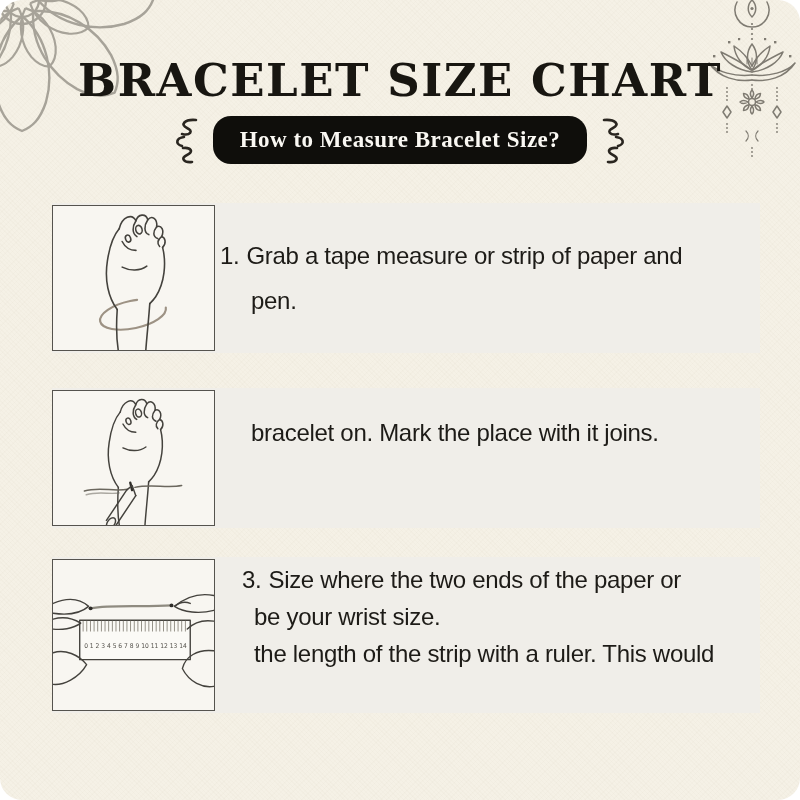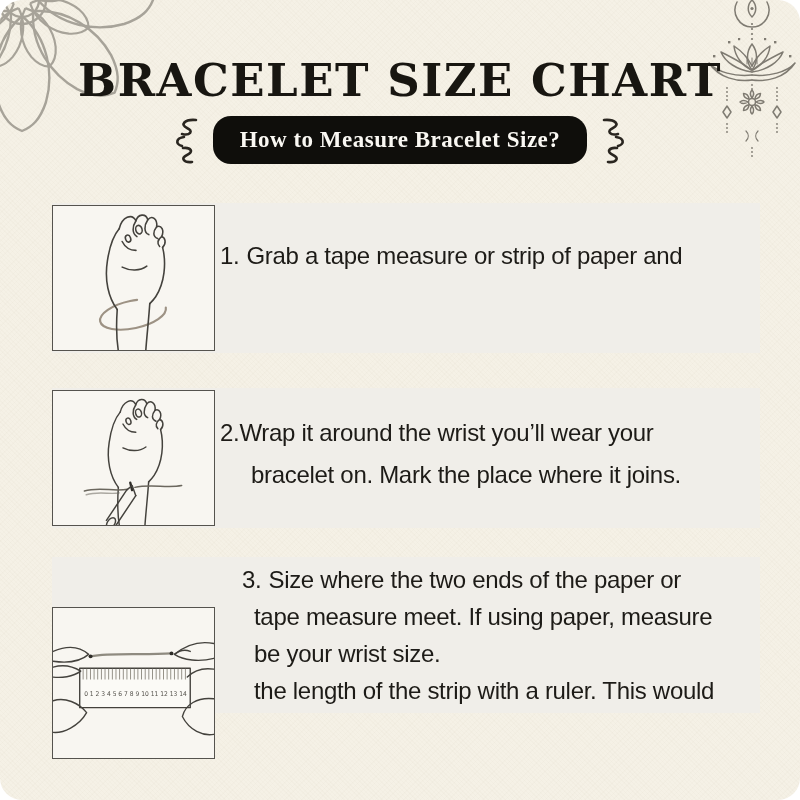--- a/index.html
+++ b/index.html
@@ -37,21 +37,21 @@
   .step-row{position:absolute;left:52px;width:708px;background:#f0eee9;}
   .row-1{top:203px;height:150px;}
   .row-2{top:388px;height:140px;}
   .row-3{top:557px;height:156px;}
   .panel{
     position:absolute;left:0;top:2px;width:163px;
     background:#f8f6f1;border:1px solid #55534e;box-sizing:border-box;
   }
   .row-1 .panel{height:146px;}
   .row-2 .panel{height:136px;}
-  .row-3 .panel{height:152px;margin-top:48px;}
+  .row-3 .panel{height:152px;}
   .panel svg{display:block;width:100%;height:100%;}
   .step-text{
     position:absolute;font-size:24px;letter-spacing:-0.3px;color:#1d1b17;
   }
   .row-1 .step-text{left:168px;top:30px;line-height:45px;}
   .row-2 .step-text{left:168px;top:24px;line-height:42px;}
   .row-3 .step-text{left:190px;top:4px;line-height:37px;}
   .line{display:block;white-space:nowrap;}
   .row-1 .line.cont,.row-2 .line.cont{padding-left:31px;}
   .row-3 .line.cont{padding-left:12px;}
@@ -197,20 +197,21 @@
           <path d="M110,31 C106,34 105,38 108,41"></path>
           <ellipse cx="87" cy="24" rx="3.2" ry="4.4" transform="rotate(-15 87 24)"></ellipse>
           <ellipse cx="76" cy="33" rx="2.6" ry="3.6" transform="rotate(-20 76 33)"></ellipse>
           <path d="M70,36 C73,42 78,45 84,45"></path>
           <path d="M70,62 C78,66 88,66 95,61"></path>
         </g>
       </svg>
     </div>
     <div class="step-text">
       <span class="line first"><span class="num">1.</span><span>Grab a tape measure or strip of paper and</span></span>
+      <span class="line cont">pen.</span>
     </div>
   </div>
 
   <div class="step-row row-2">
     <div class="panel">
       <svg viewBox="0 0 163 146" preserveAspectRatio="xMidYMid meet">
         <use href="#fist-shape"></use>
         <g stroke="#6b675e" stroke-width="1.6" fill="none" stroke-linecap="round">
           <path d="M28,109 C44,104 60,110 75,107"></path>
           <path d="M83,105 C100,101 118,106 134,103"></path>
@@ -219,22 +220,21 @@
         <path d="M78,100 L80,108" stroke="#2e2c28" stroke-width="2.6" stroke-linecap="round"></path>
         <g stroke="#44423d" stroke-width="1.6" fill="none" stroke-linecap="round" stroke-linejoin="round">
           <path d="M52,141 L74,108"></path>
           <path d="M62,147 L84,114"></path>
           <path d="M74,108 L80,103 L84,114"></path>
           <ellipse cx="57" cy="144" rx="6.6" ry="4" transform="rotate(-56 57 144)"></ellipse>
         </g>
       </svg>
     </div>
     <div class="step-text">
-      <span class="line first"><span class="num">2.</span><span>Wrap it around the wrist you’ll wear your</span></span>
-      <span class="line cont">bracelet on. Mark the place where it joins.</span>
+      <span class="line cont">bracelet on. Mark the place with it joins.</span>
     </div>
   </div>
 
   <div class="step-row row-3">
     <div class="panel">
       <svg viewBox="0 0 163 152" preserveAspectRatio="xMidYMid meet">
         <g stroke="#44423d" stroke-width="1.4" fill="none" stroke-linecap="round" stroke-linejoin="round">
           <rect x="27" y="61" width="112" height="40" fill="#fbfaf6"></rect>
           <path d="M0,44 C14,38 27,39 36,47 C28,54 14,56 0,54"></path>
           <path d="M0,60 C10,57 20,59 28,64 C20,70 8,71 0,70"></path>
@@ -246,20 +246,19 @@
         </g>
         <line x1="30" y1="67" x2="137" y2="67" stroke="#8a867c" stroke-width="11" stroke-dasharray="0.9,2.8"></line>
         <path d="M38,49 C60,45 90,48 120,46" stroke="#8f8b80" stroke-width="2.4" fill="none" stroke-linecap="round"></path>
         <circle cx="38" cy="49" r="2" fill="#2e2c28"></circle>
         <circle cx="120" cy="46" r="2" fill="#2e2c28"></circle>
         <text x="83.5" y="89" text-anchor="middle" font-size="6.5" fill="#55524c" font-family="DejaVu Sans, sans-serif" textLength="104" lengthAdjust="spacingAndGlyphs">0 1 2 3 4 5 6 7 8 9 10 11 12 13 14</text>
       </svg>
     </div>
     <div class="step-text">
       <span class="line first"><span class="num">3.</span><span>Size where the two ends of the paper or</span></span>
-      <span class="line cont">tape measure meet. If using paper, measure</span>
       <span class="line cont">be your wrist size.</span>
       <span class="line cont">the length of the strip with a ruler. This would</span>
     </div>
   </div>
 
 
 </div>
 
 </body></html>

